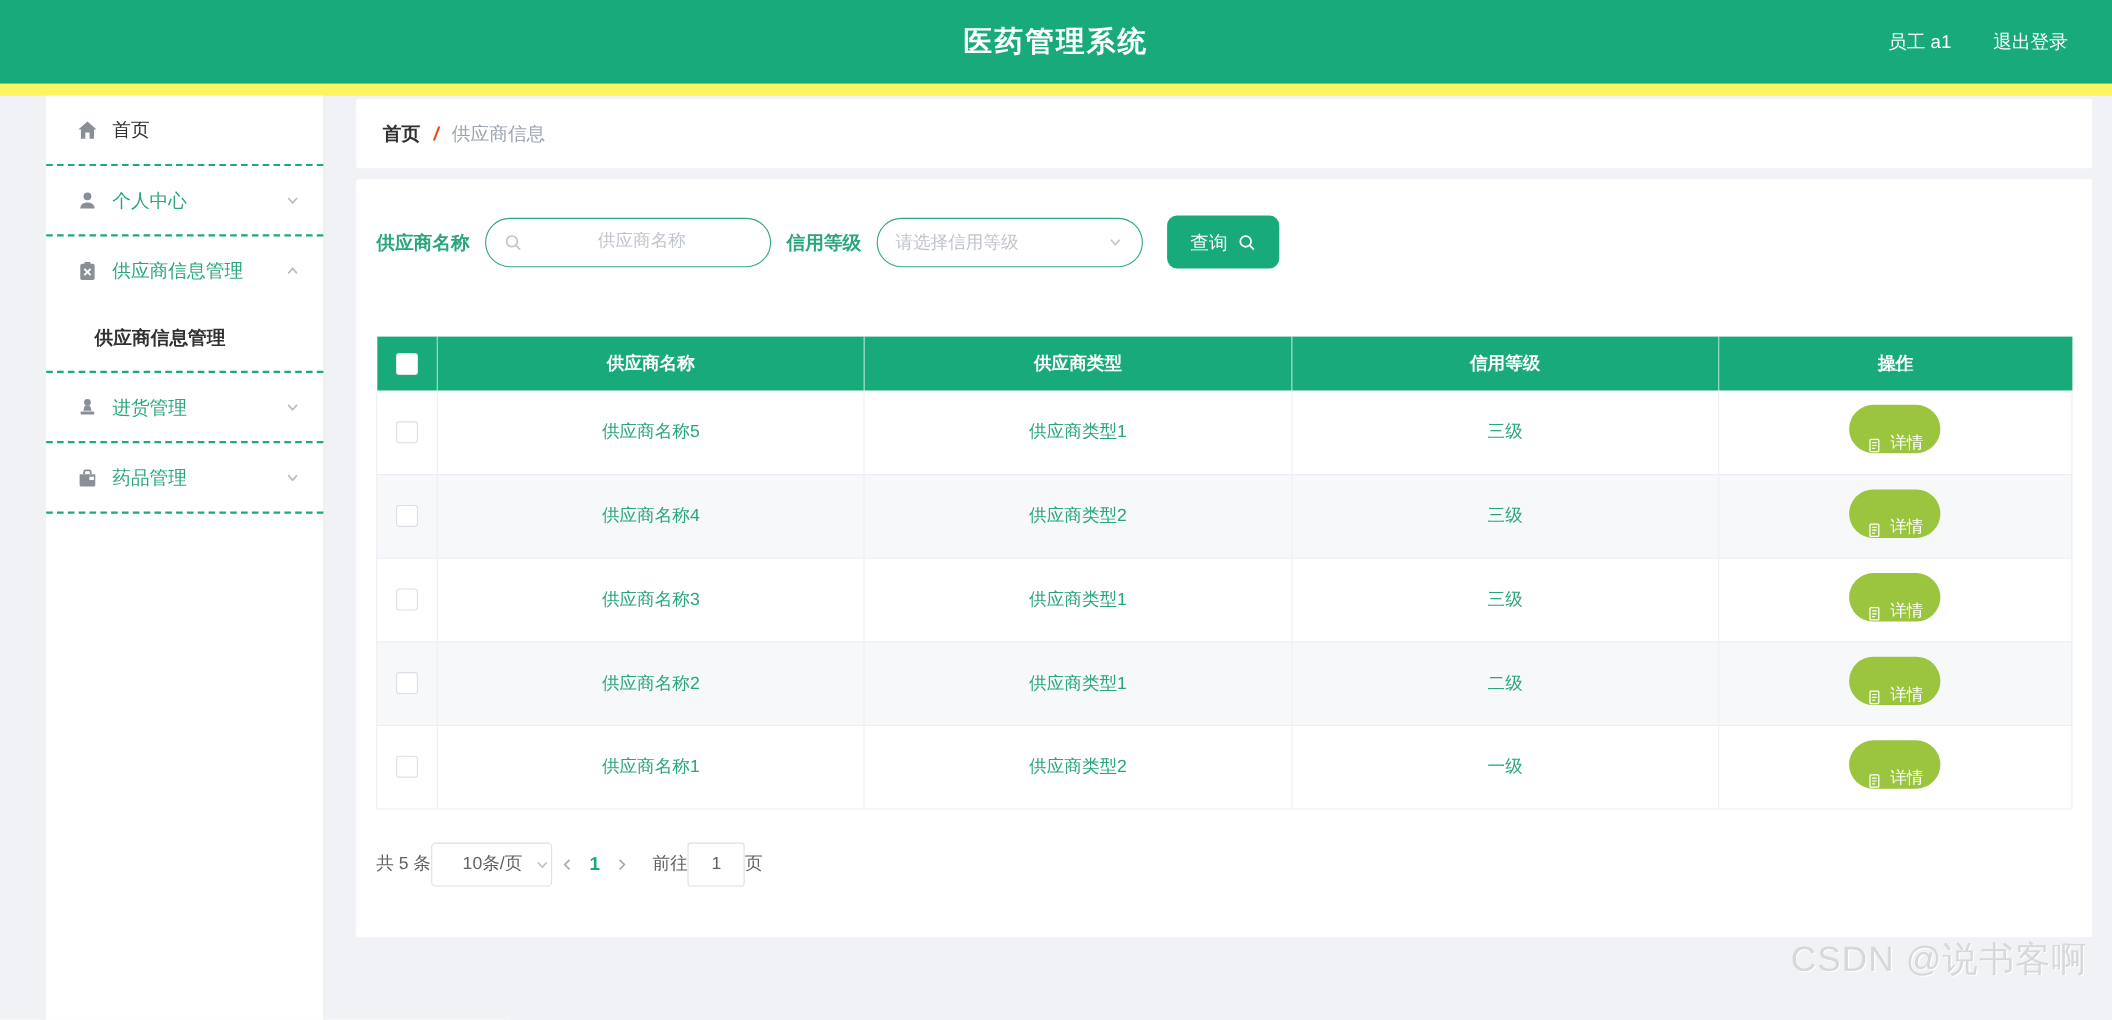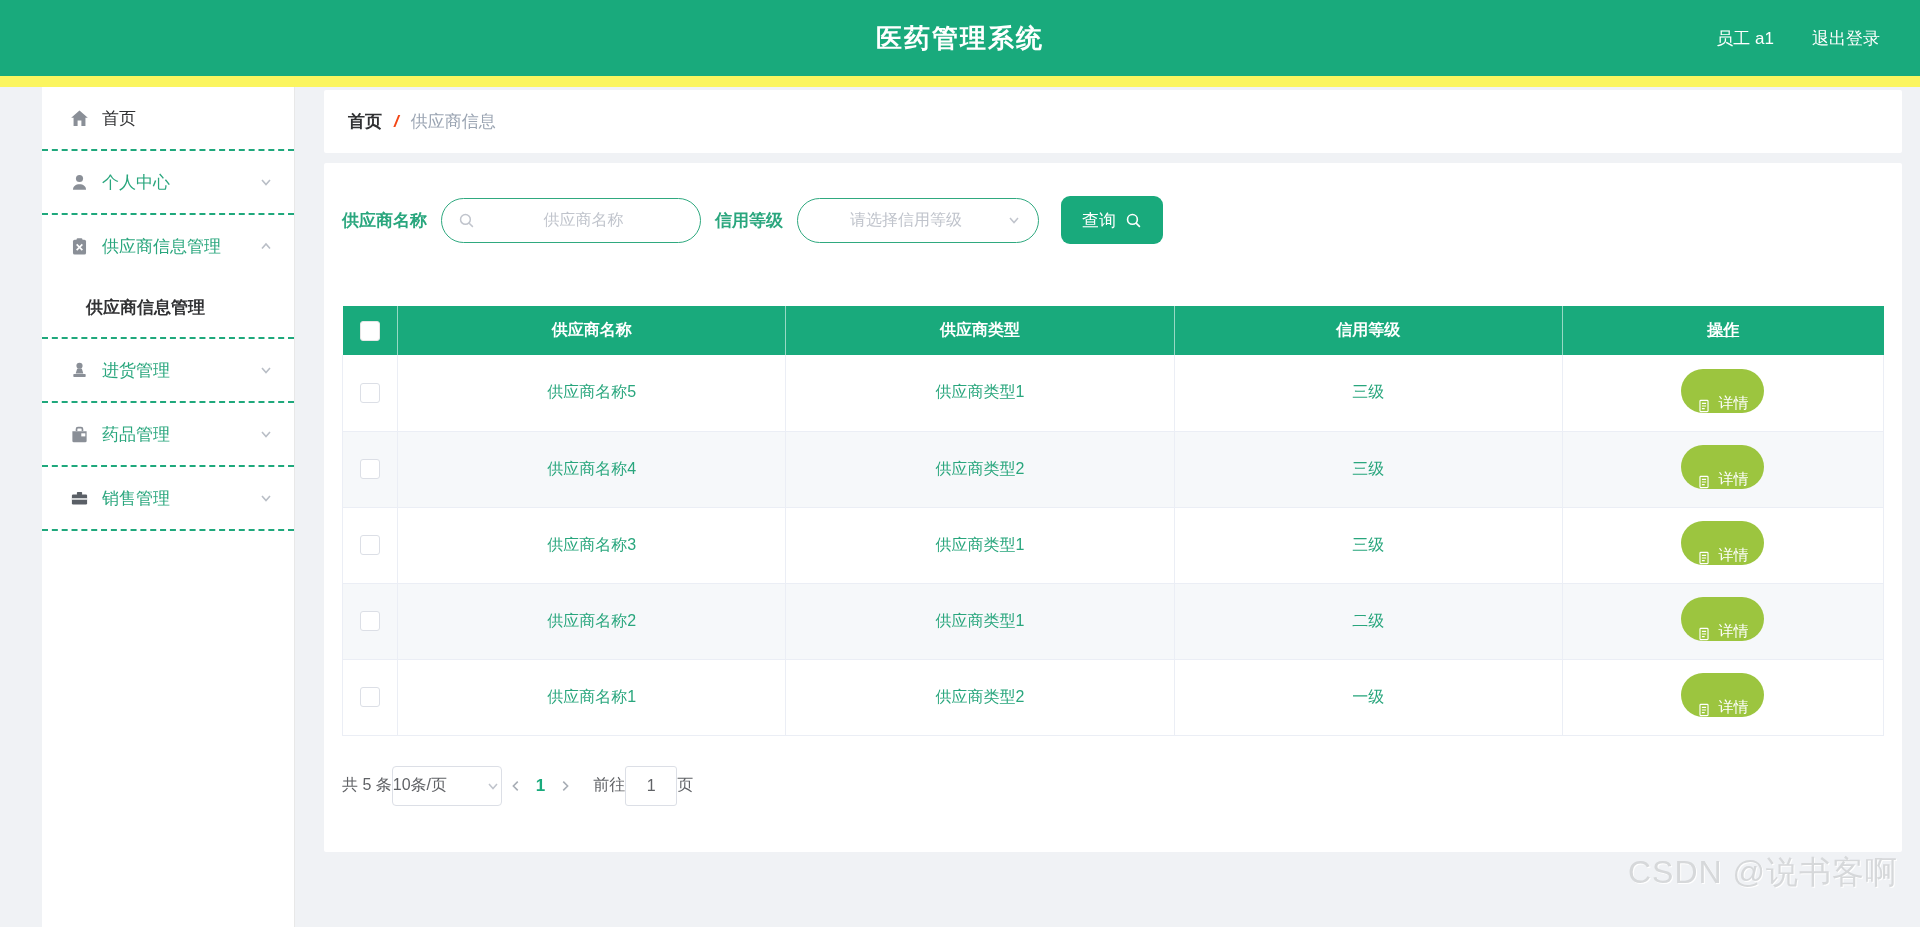--- a/index.html
+++ b/index.html
@@ -47,36 +47,36 @@
   .main-card{margin-top:10px;padding:33px 18px 46px;min-height:628px;}
 
   
   .search-row{display:flex;align-items:center;gap:14px;}
   .search-label{color:var(--menu-green);font-size:17px;font-weight:600;white-space:nowrap;}
   .pill{height:45px;border:1px solid #2FA97F;border-radius:23px;background:#fff;display:flex;align-items:center;padding:0 16px;}
   .pill-input{width:260px;gap:8px;}
   .pill-input input{border:none;outline:none;flex:1;font-size:16px;text-align:center;color:var(--dark);background:transparent;min-width:0;}
   .pill-input input::placeholder{color:#c0c4cc;}
   .pill-select{width:242px;cursor:pointer;gap:8px;}
-  .pill-select .sel-text{flex:1;text-align:center;font-size:16px;color:#c0c4cc;white-space:nowrap;}
+  .pill-select .sel-text{flex:1;text-align:left;font-size:16px;color:#c0c4cc;white-space:nowrap;}
   .query-btn{height:48px;margin-left:8px;padding:0 21px;background:var(--green);border:none;border-radius:9px;color:#fff;font-size:17px;display:inline-flex;align-items:center;gap:9px;cursor:pointer;font-family:inherit;}
 
   
   .sup-table{width:100%;border-collapse:collapse;margin-top:62px;table-layout:fixed;}
   .sup-table thead th{background:var(--green);color:#fff;height:49px;font-size:16px;font-weight:bold;border-right:1px solid rgba(255,255,255,.55);}
   .sup-table thead th:last-child{border-right:none;text-decoration:underline;}
   .sup-table tbody td{height:76px;text-align:center;vertical-align:middle;font-size:16px;color:var(--menu-green);border:1px solid var(--light-border);border-top:none;}
   .sup-table tbody tr.alt td{background:#F6F8FA;}
   .checkbox{display:inline-block;width:20px;height:20px;border-radius:3px;background:#fff;border:1px solid #dcdfe6;cursor:pointer;vertical-align:middle;}
   .checkbox.header-cb{border:1px solid #e6e6e6;}
   .detail-btn{background:var(--olive);border:none;color:#fff;height:44px;padding:0 16px;border-radius:22px;font-size:15px;display:inline-flex;align-items:flex-end;gap:7px;cursor:pointer;font-family:inherit;}
 
   
   .pagination{display:flex;align-items:center;margin-top:30px;color:var(--gray-text);font-size:16px;gap:0;}
-  .page-size{width:110px;height:40px;border:1px solid #dcdfe6;border-radius:4px;display:inline-flex;align-items:center;justify-content:space-between;gap:10px;color:var(--gray-text);cursor:pointer;background:#fff;}
+  .page-size{width:110px;height:40px;border:1px solid #dcdfe6;border-radius:4px;display:inline-flex;align-items:center;justify-content:flex-end;gap:10px;color:var(--gray-text);cursor:pointer;background:#fff;}
   .pg-arrow{width:28px;height:28px;display:inline-flex;align-items:center;justify-content:center;color:#a7adb5;cursor:pointer;font-size:18px;}
   .pg-current{color:var(--green);font-weight:bold;font-size:17px;padding:0 6px;cursor:pointer;}
   .goto-input{width:52px;height:40px;border:1px solid #dcdfe6;border-radius:3px;text-align:center;font-size:16px;color:var(--gray-text);outline:none;font-family:inherit;}
 
   
   .watermark{position:absolute;right:22px;bottom:32px;font-size:32px;color:#d6d8da;letter-spacing:1px;text-shadow:1px 1px 0 #fff;user-select:none;}
 </style>
 </head>
 <body>
 
@@ -171,37 +171,20 @@
         </span>
         <span class="mi-label">药品管理</span>
         <span class="chev">
           <svg viewBox="0 0 16 16">
               <polyline points="4,6 8,10.5 12,6" fill="none" stroke="#b9bec6" stroke-width="1.6"></polyline>
             </svg>
         </span>
       </div>
     </div>
 
-    <div class="menu-block">
-      <div class="menu-item">
-        <span class="mi-icon">
-          <svg viewBox="0 0 16 16">
-              <rect x="1.6" y="4.6" width="12.8" height="8.4" rx="1" fill="#5a5f66"></rect>
-              <rect x="5.8" y="2.6" width="4.4" height="2.4" rx="0.6" fill="#5a5f66"></rect>
-              <path d="M1.6 8.4h12.8" stroke="#fff" stroke-width="1.2"></path>
-            </svg>
-        </span>
-        <span class="mi-label">销售管理</span>
-        <span class="chev">
-          <svg viewBox="0 0 16 16">
-              <polyline points="4,6 8,10.5 12,6" fill="none" stroke="#b9bec6" stroke-width="1.6"></polyline>
-            </svg>
-        </span>
-      </div>
-    </div>
 
   </div>
 
   <div class="main">
 
     <div class="card breadcrumb-card">
       <div class="breadcrumb">
         <span class="bc-home">首页</span>
         <span class="bc-sep">/</span>
         <span class="bc-current">供应商信息</span>

